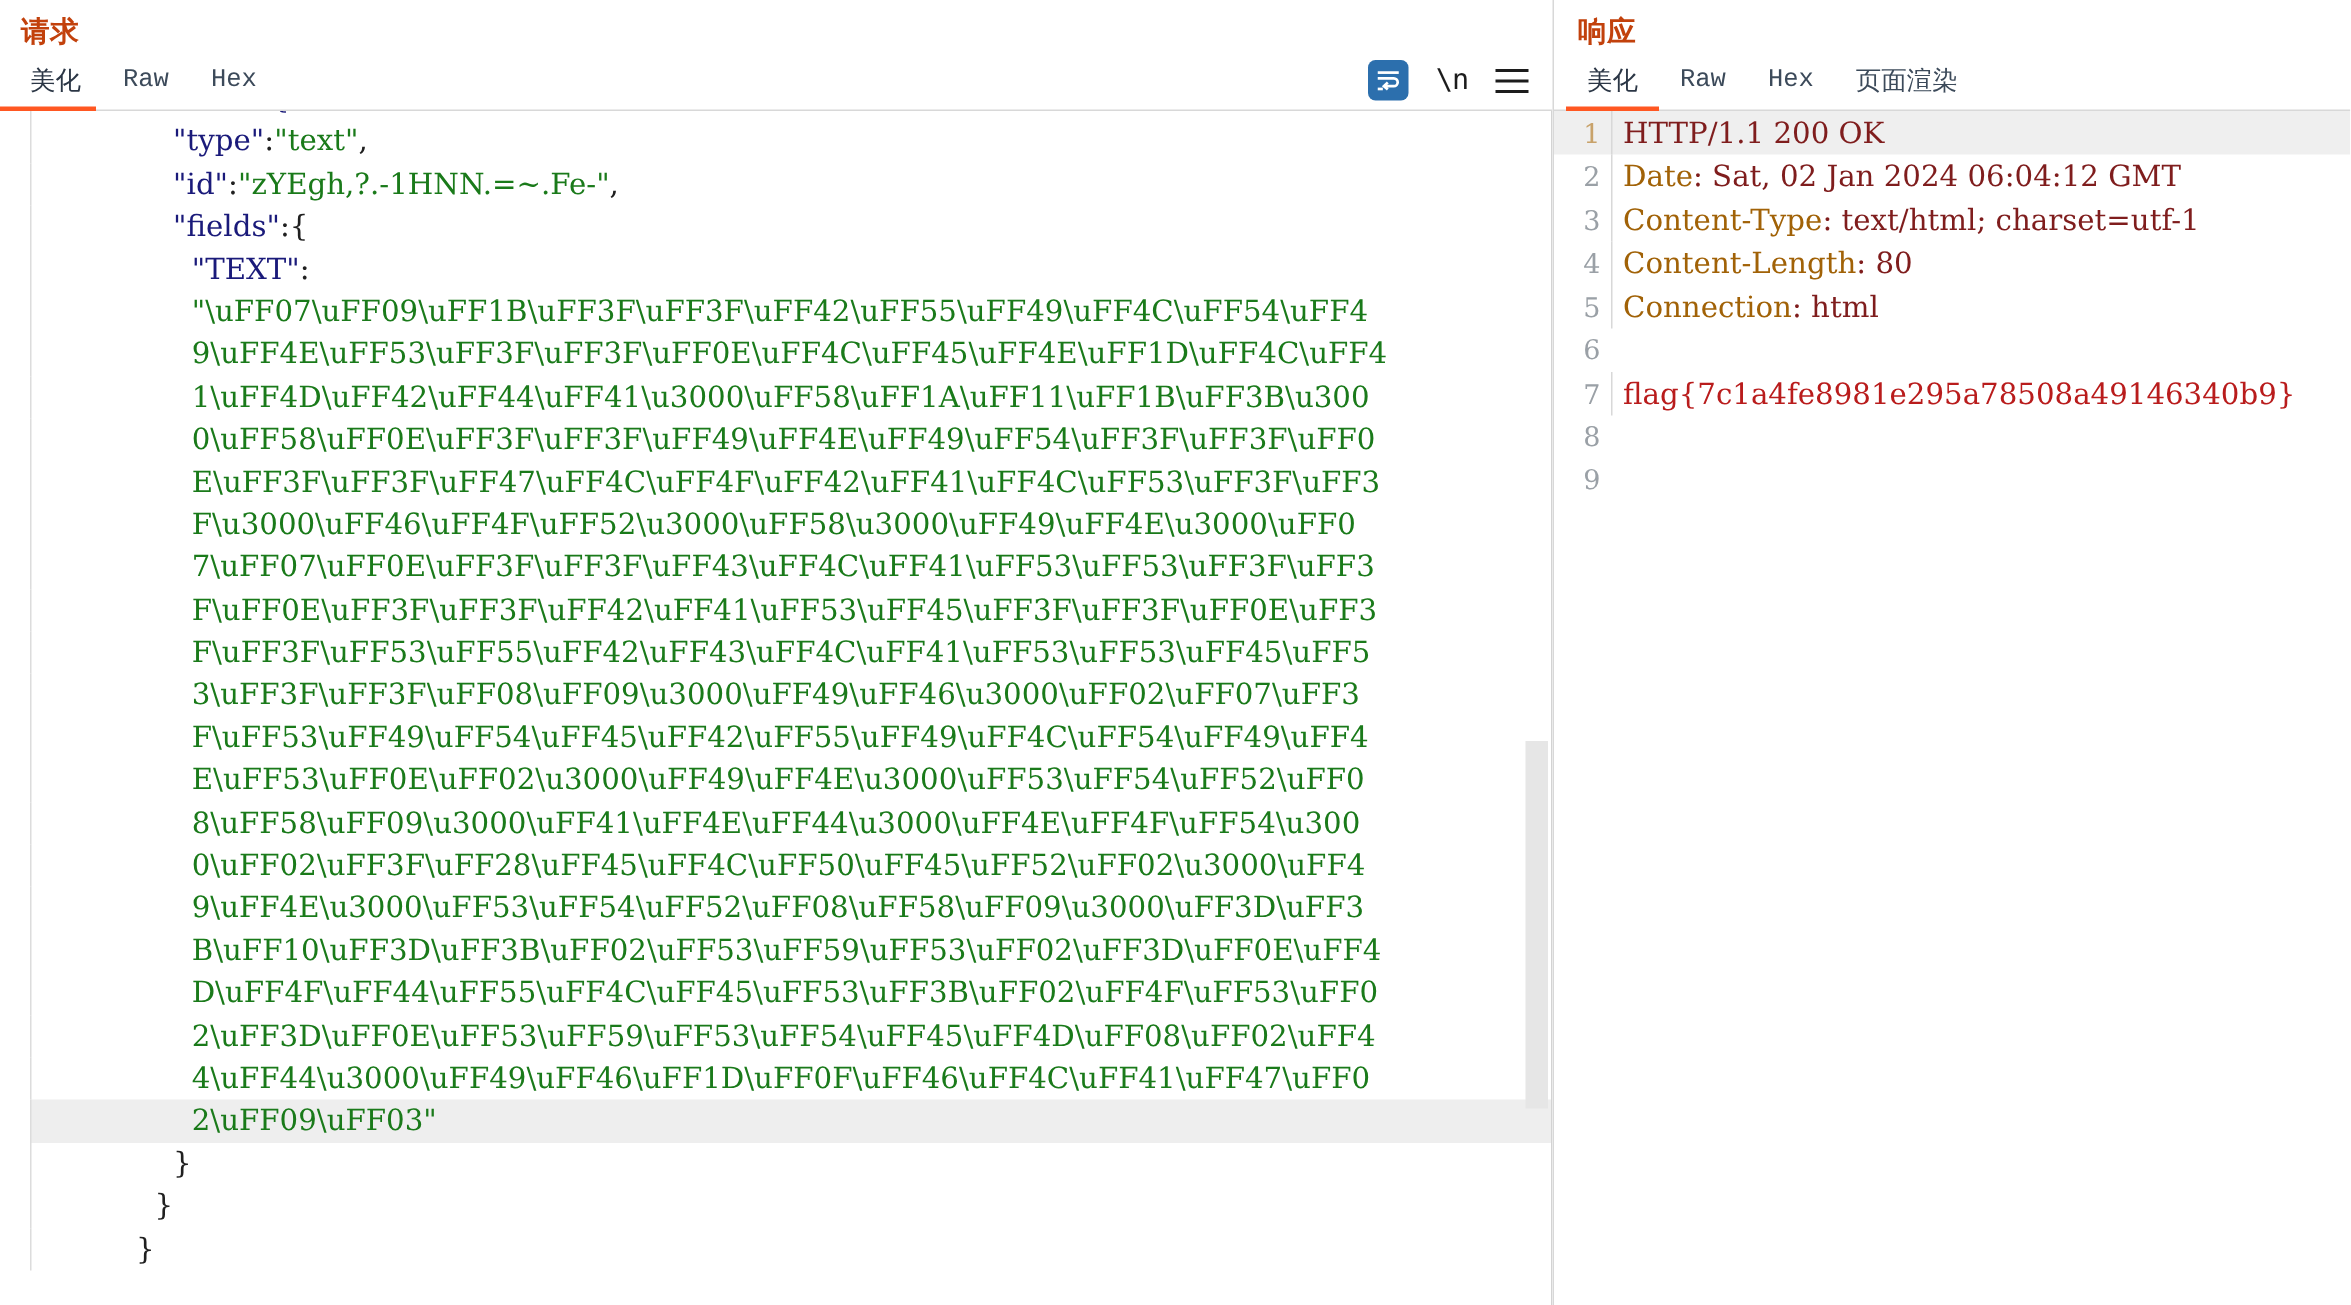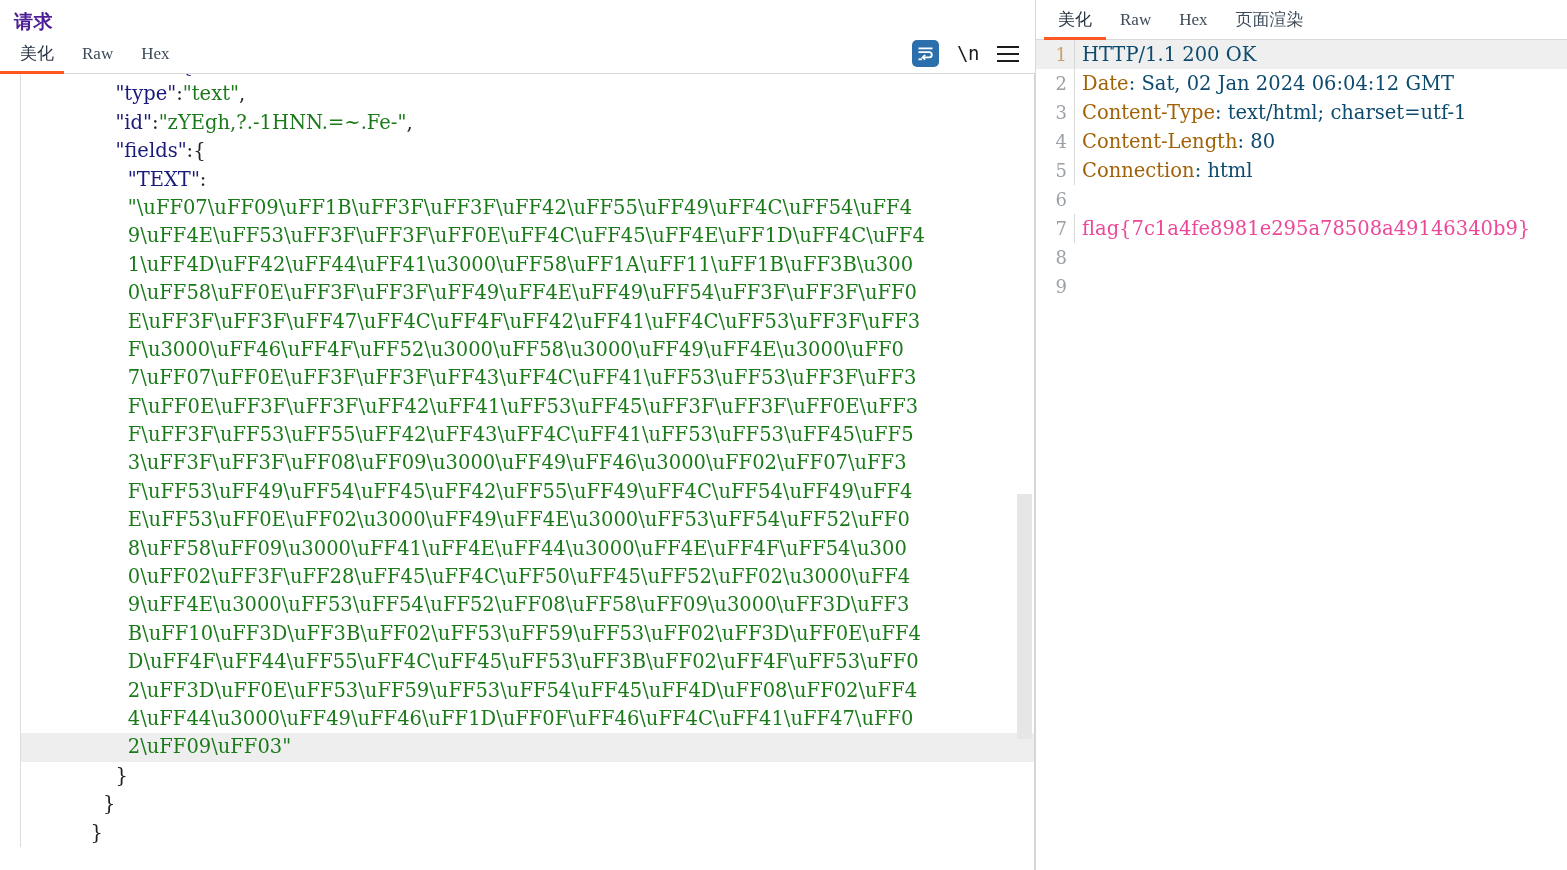--- a/index.html
+++ b/index.html
@@ -26,21 +26,21 @@
     flex-direction: column;
     background: #ffffff;
     overflow: hidden;
   }
   .panel-left  { width: 1035px; }
   .panel-right { width: 532px; border-left: 1px solid #d8d8d8; }
 
   .panel-title {
     font-size: 19px;
     font-weight: bold;
-    color: #4c1d95;
+    color: #c2410c;
     padding: 8px 0 0 14px;
     line-height: 26px;
     letter-spacing: .5px;
     font-family: "DejaVu Sans", "Liberation Sans", sans-serif;
   }
   .panel-right .panel-title { padding-left: 16px; }
 
   
   .tabbar {
     position: relative;
@@ -51,21 +51,21 @@
     border-bottom: 1px solid #d8d8d8;
   }
   .panel-right .tabbar { padding-left: 8px; }
   .tab {
     position: relative;
     font-size: 17px;
     color: #3c4a5a;
     padding: 0 14px 9px 14px;
     cursor: pointer;
     white-space: nowrap;
-    font-family: Liberation Serif, serif;
+    font-family: Liberation Mono, monospace;
     line-height: 20px;
   }
   .tab.cjk { font-family: Liberation Serif, serif; }
   .tab.active { color: #2b3645; }
   .tab.active::after {
     content: "";
     position: absolute;
     left: 0; right: 0; bottom: -1px;
     height: 3px;
     background: #ff5722;
@@ -166,22 +166,22 @@
   }
   .rrow.hl .rnum { color: #c8a26a; }
   .rtext {
     flex: 1 1 auto;
     padding-left: 7px;
     border-left: 1px solid #d8d8d8;
     white-space: pre;
     color: #202020;
   }
   .hk { color: #a16207; }
-  .hv { color: #0c4a6e; margin-top: 31px; }
-  .body-line { color: #ec4899; }
+  .hv { color: #7f1d1d; margin-top: 31px; }
+  .body-line { color: #b91c1c; }
 
   
   .vscroll {
     position: absolute;
     right: 3px;
     top: 0;
     width: 15px;
     height: 100%;
     background: transparent;
   }
@@ -241,20 +241,21 @@
       </div>
       <div class="editor-edge"></div>
       <div class="vscroll">
         <div class="vthumb" id="req-thumb" style="top: 420px; height: 245px;"></div>
       </div>
     </div>
   </section>
 
   <section class="panel panel-right">
 
+    <div class="panel-title">响应</div>
 
     <div class="tabbar">
       <div class="tab cjk active">美化</div>
       <div class="tab">Raw</div>
       <div class="tab">Hex</div>
       <div class="tab cjk">页面渲染</div>
     </div>
 
     <div class="code-wrap">
       <div class="code-scroll">

